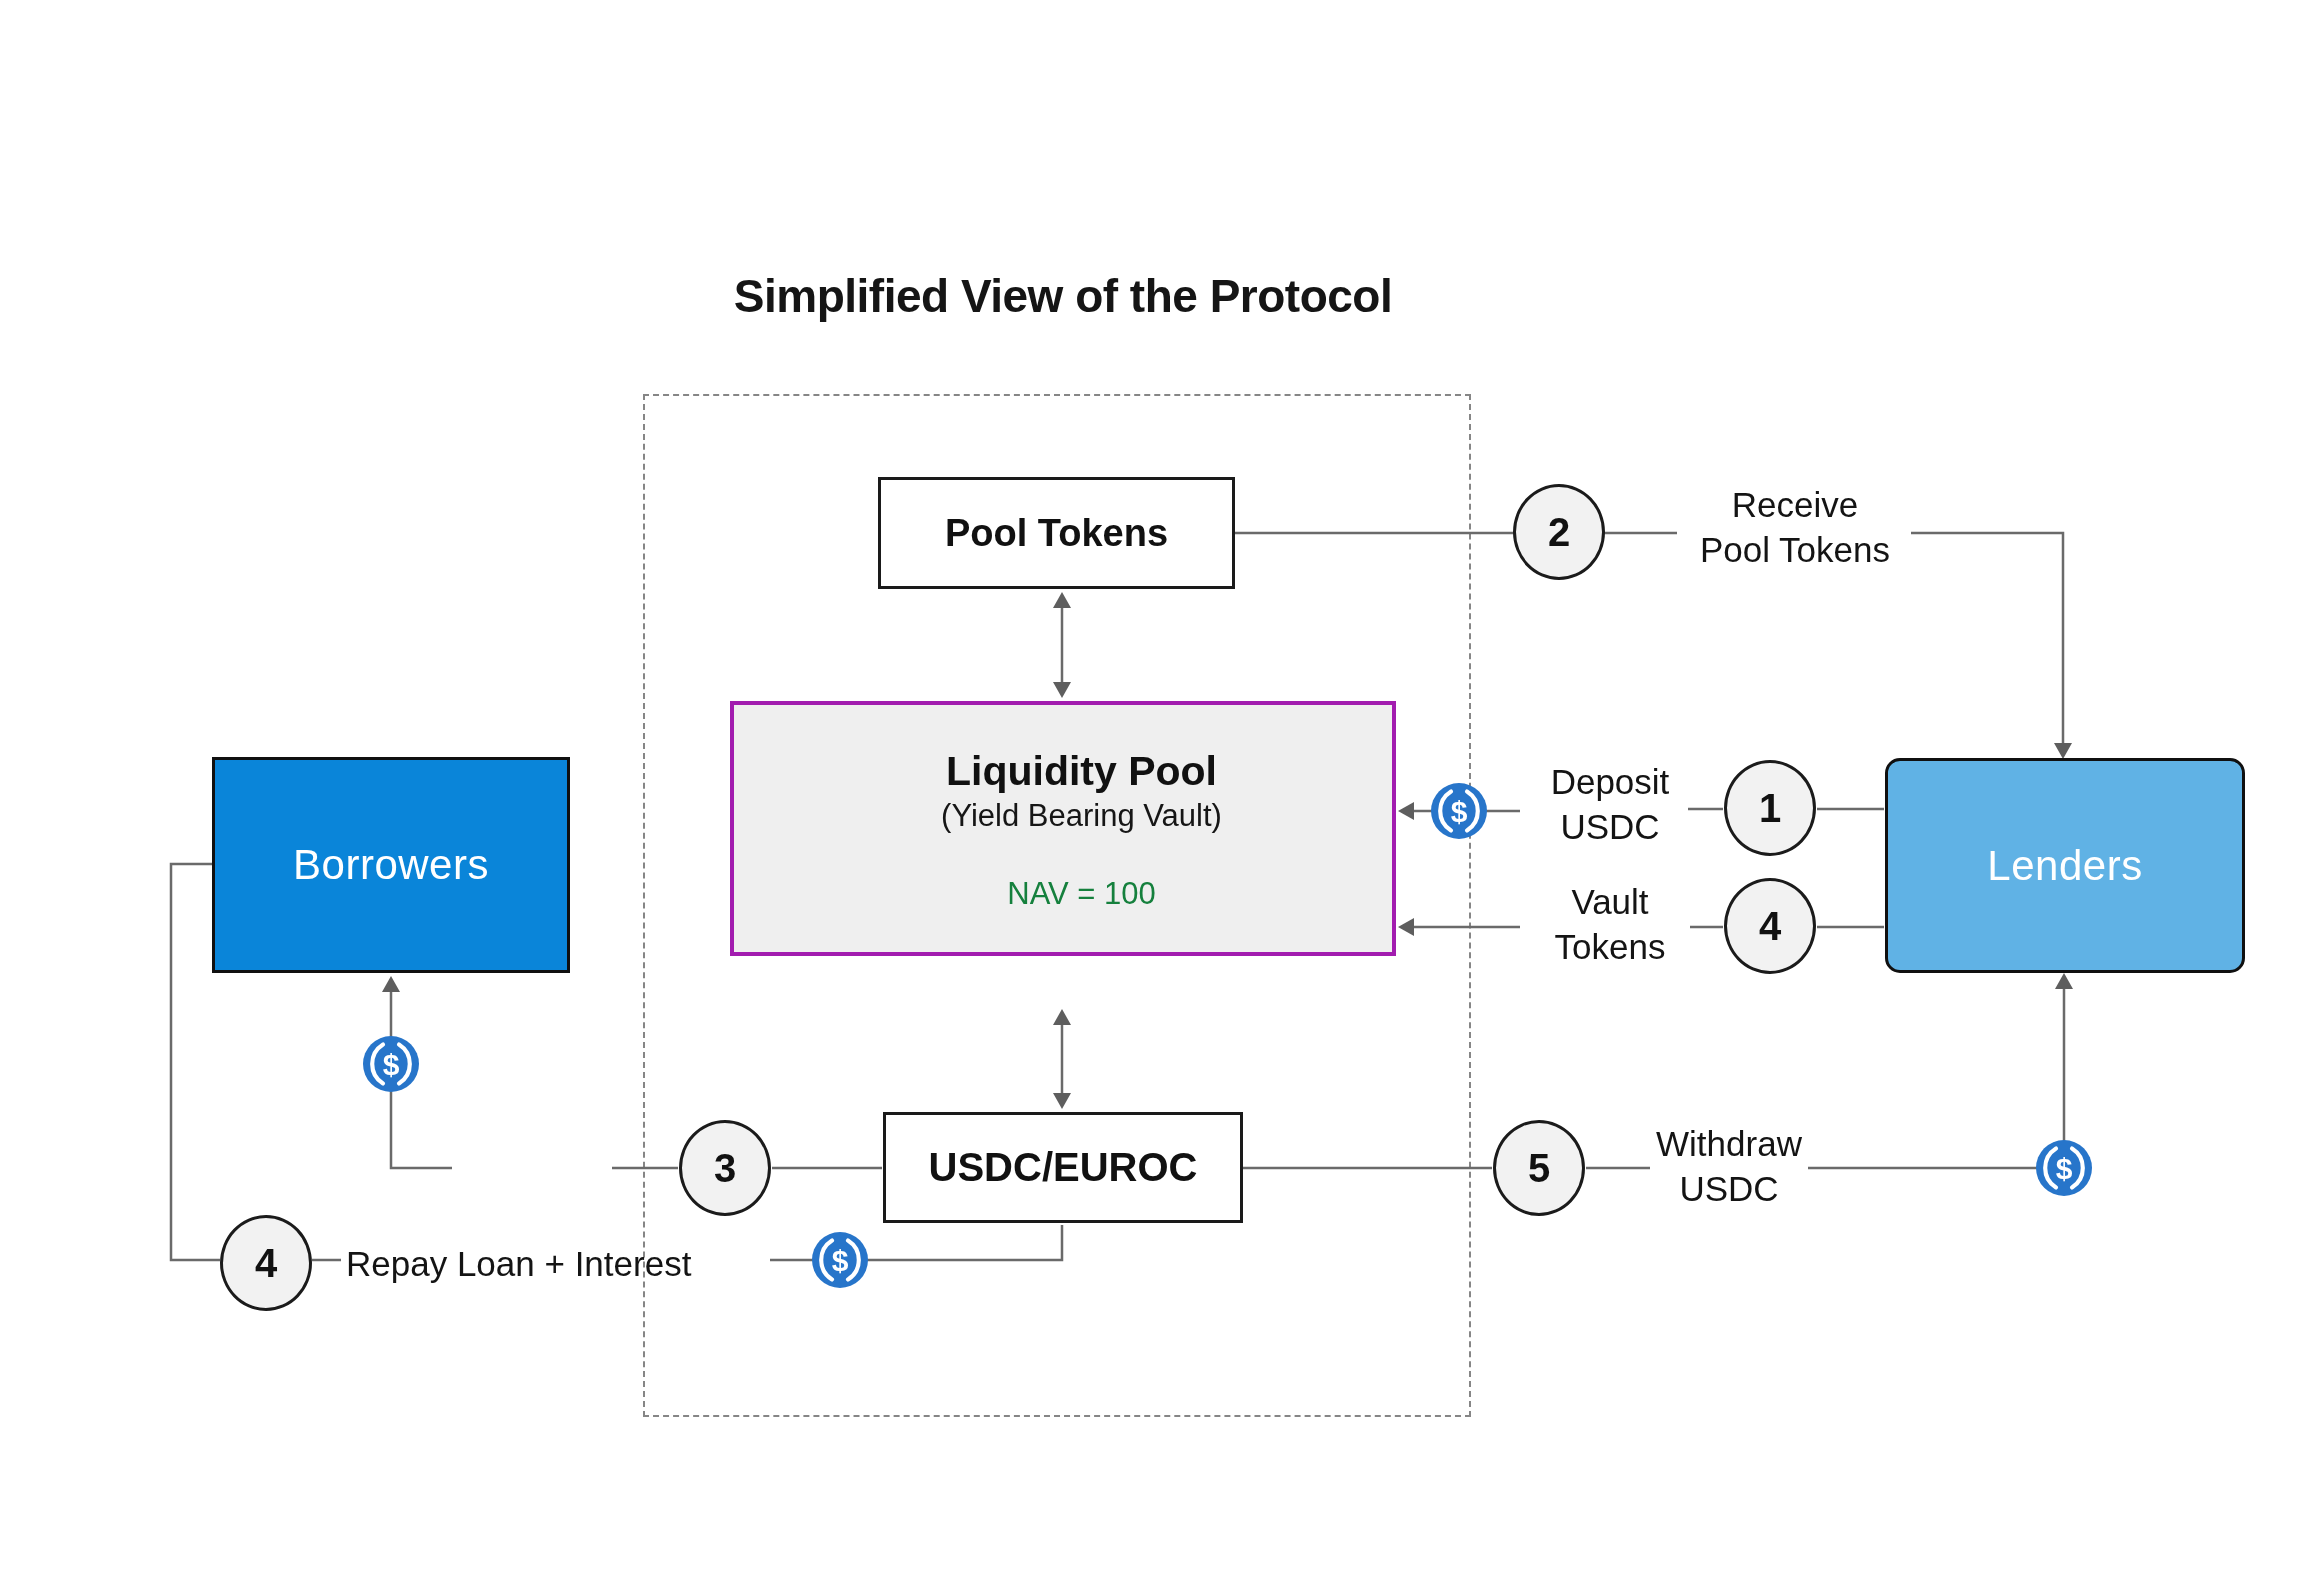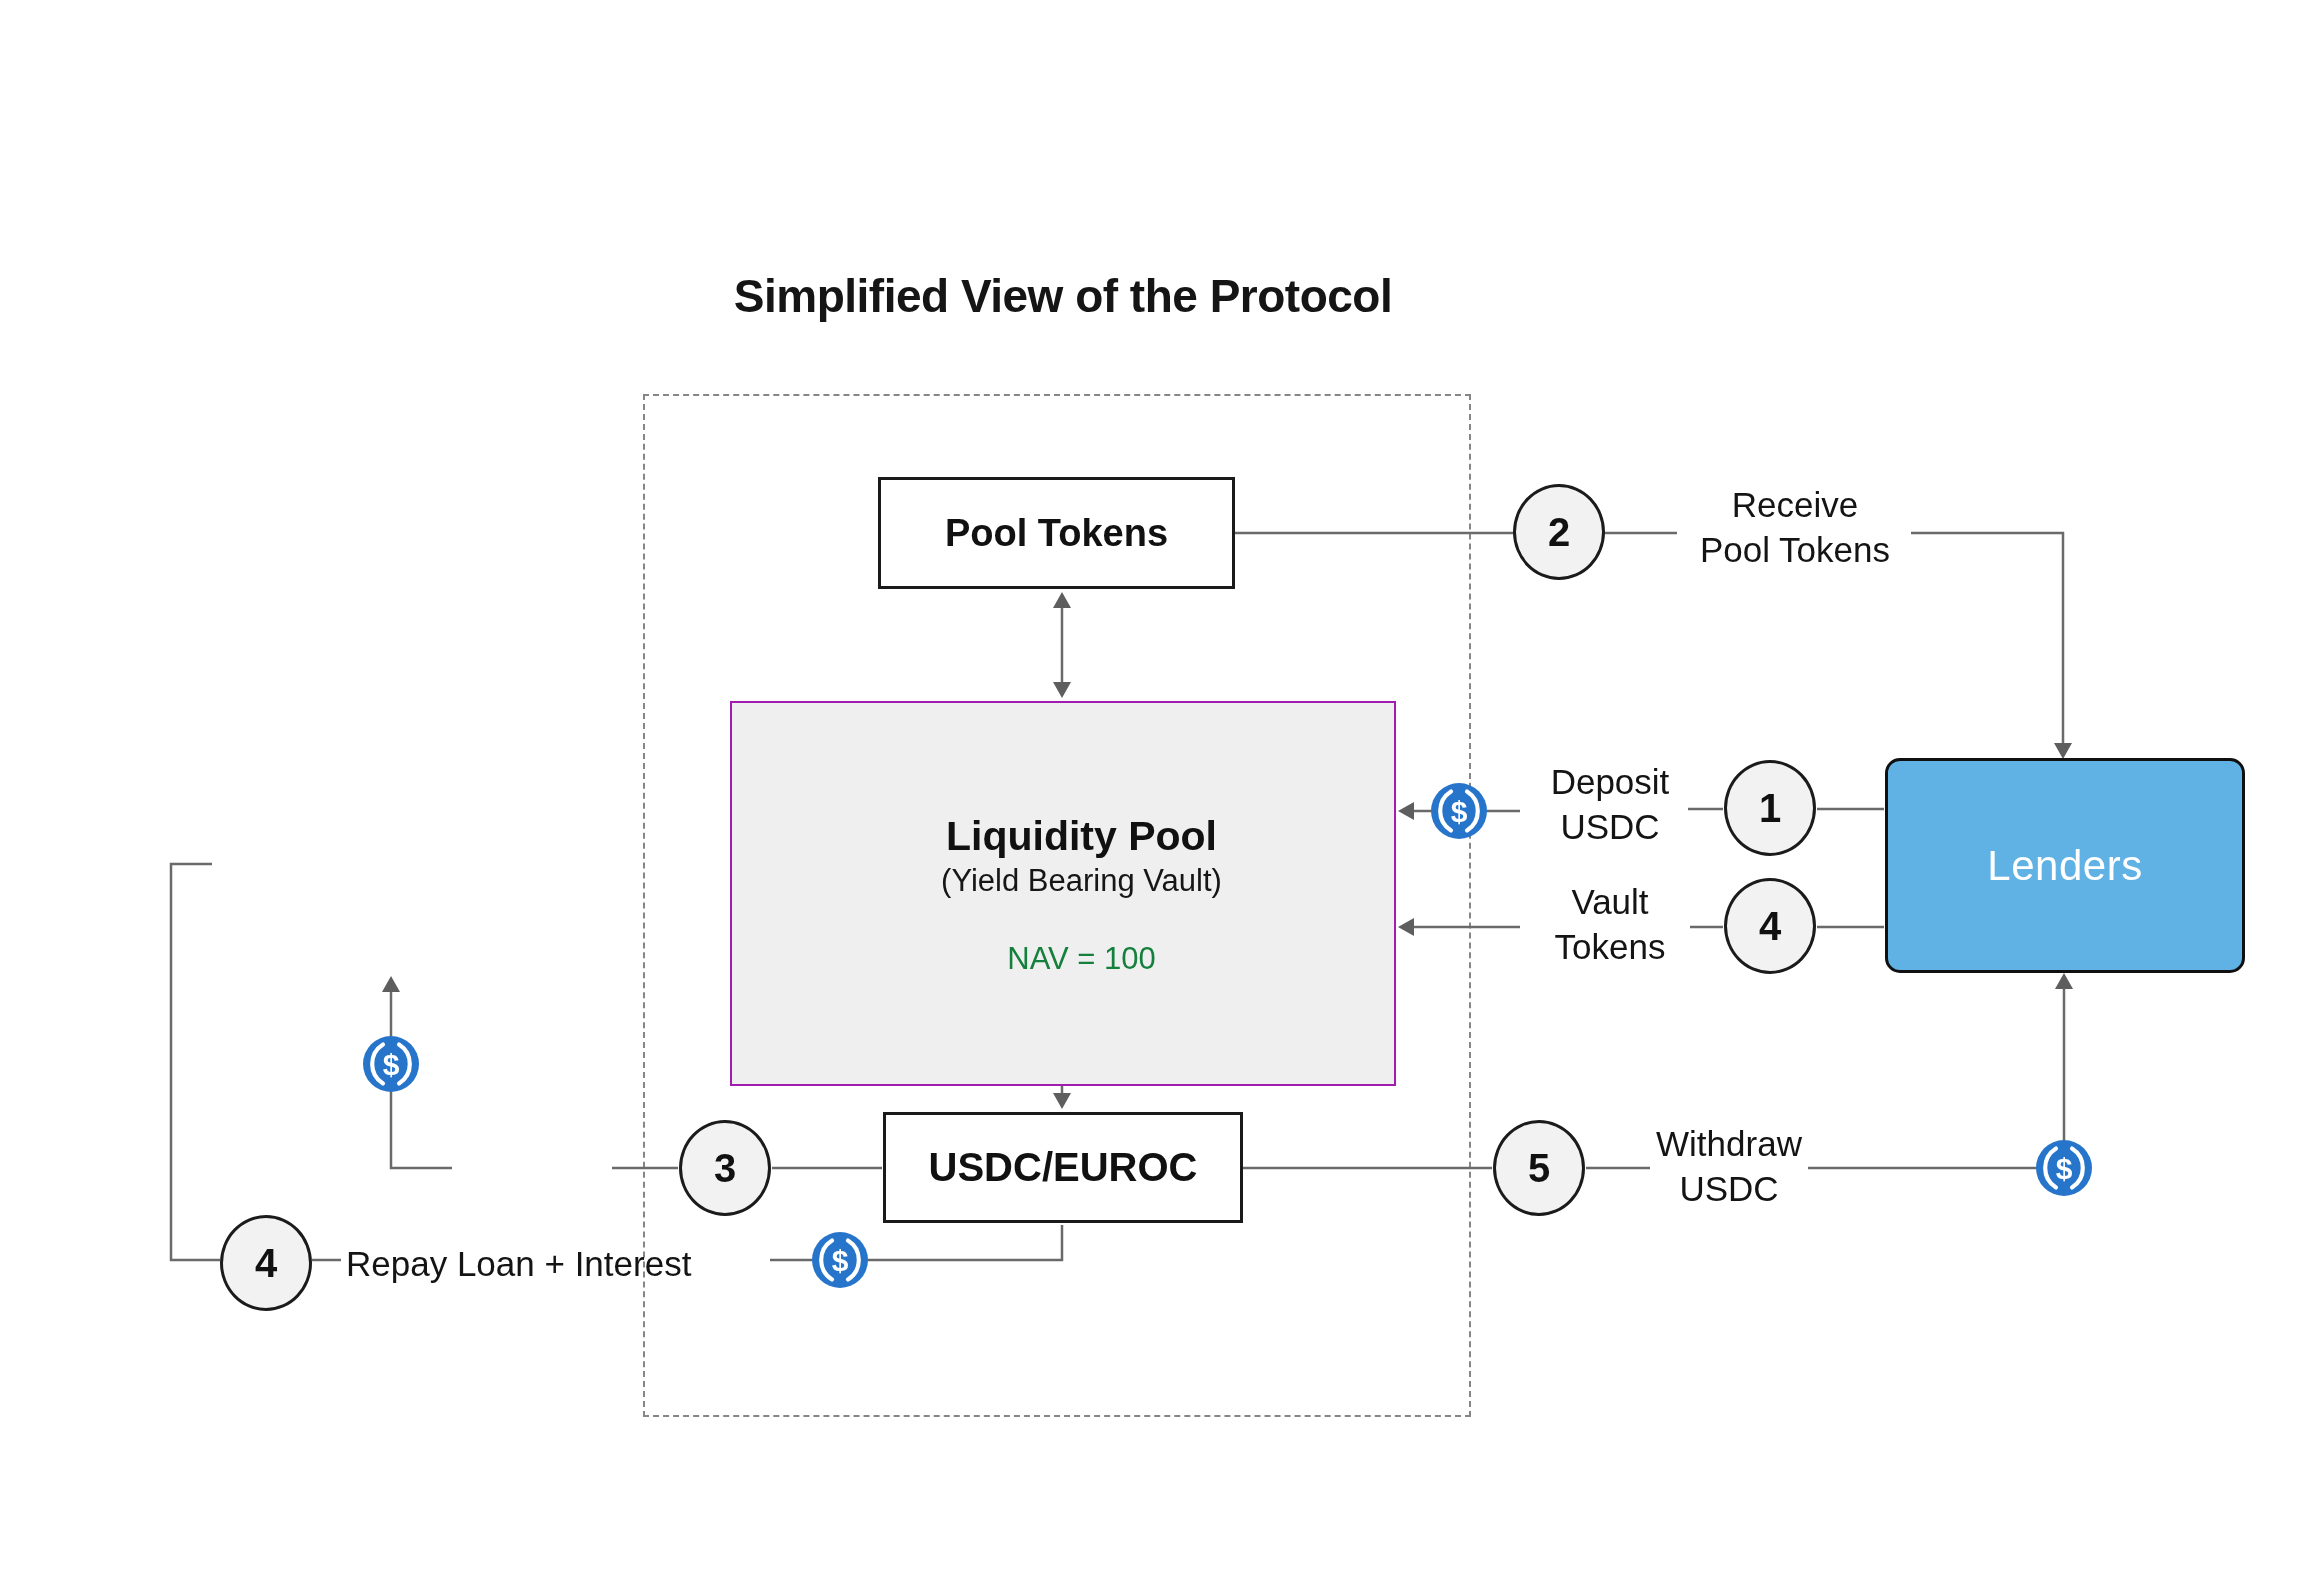--- a/index.html
+++ b/index.html
@@ -21,21 +21,21 @@
   
   .wires{left:0;top:0;z-index:1;}
   .wires path{stroke:#6a6a6a;stroke-width:2.5;fill:none;}
   .wires polygon{fill:#5e5e5e;stroke:none;}
   
   .node{box-sizing:border-box;display:flex;align-items:center;justify-content:center;
     flex-direction:column;z-index:2;text-align:center;}
   .white-node{background:#ffffff;border:3px solid #1a1a1a;font-weight:700;font-size:38px;color:#111;}
   .pool-tokens{left:878px;top:436px;width:357px;height:112px;}
   .usdc-euroc{left:883px;top:1071px;width:360px;height:111px;font-size:40px;}
-  .vault{left:730px;top:660px;width:666px;height:385px;background:#efefef;border:2px solid #a21caf;padding-left:37px;}
+  .vault{left:730px;top:660px;width:666px;height:255px;background:#efefef;border:4px solid #a21caf;padding-left:37px;}
   .vault-title{font-size:41px;font-weight:700;color:#111;line-height:50px;}
   .vault-sub{font-size:31px;font-weight:400;color:#161616;line-height:40px;}
   .vault-nav{font-size:31px;font-weight:400;color:#15803d;margin-top:40px;}
   .actor{border:3px solid #101010;color:#ffffff;font-size:42px;font-weight:400;letter-spacing:0.5px;}
   .borrowers{left:212px;top:716px;width:358px;height:216px;background:#0a85d9;}
   .lenders{left:1885px;top:717px;width:360px;height:215px;background:#60b2e5;border-radius:15px;}
   
   .stepc{
     width:92px;height:96px;border-radius:50%;background:#f2f2f2;border:3px solid #1b1b1b;
     box-sizing:border-box;display:flex;align-items:center;justify-content:center;
@@ -120,20 +120,23 @@
   <div class="abs node vault">
     <div class="vault-title">Liquidity Pool</div>
     <div class="vault-sub">(Yield Bearing Vault)</div>
     <div class="vault-nav">NAV = 100</div>
   </div>
 
   <div class="abs node white-node usdc-euroc">
     <span>USDC/EUROC</span>
   </div>
 
+  <div class="abs node actor borrowers">
+    <span>Borrowers</span>
+  </div>
 
   <div class="abs node actor lenders">
     <span>Lenders</span>
   </div>
 
   <div class="abs stepc" style="left:1724px;top:719px;">
     <span>1</span>
   </div>
   <div class="abs stepc" style="left:1513px;top:443px;">
     <span>2</span>

